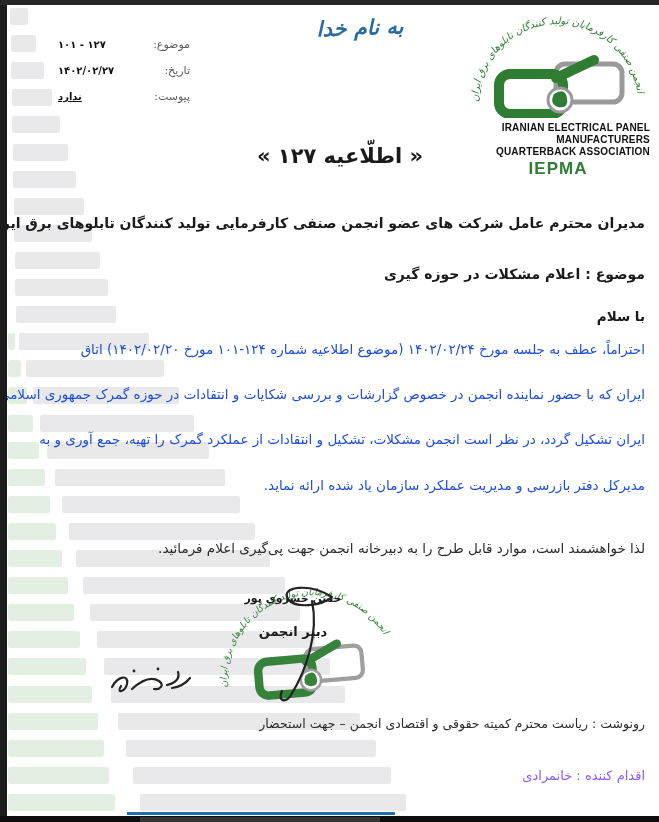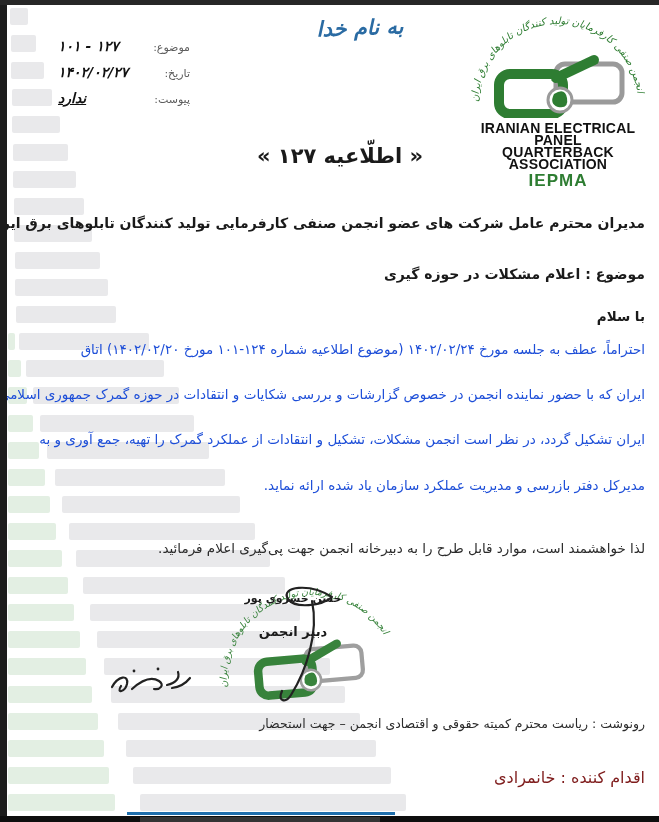--- a/index.html
+++ b/index.html
@@ -13,49 +13,49 @@
   .frame-top{left:0;top:0;width:659px;height:5px;background:#272727;z-index:6;}
   .frame-bottom{left:0;top:816px;width:659px;height:6px;background:#0e0e0e;z-index:6;}
   .frame-bottom-seg{left:140px;top:817px;width:240px;height:5px;background:#343434;z-index:7;}
   
   #decor{left:0;top:0;width:659px;height:822px;z-index:0;}
   #decor div{position:absolute;border-radius:2px;}
   
   .hdr-fields{left:58px;top:38px;width:132px;z-index:2;}
   .hf-row{display:flex;direction:rtl;justify-content:space-between;align-items:baseline;height:26px;}
   .hf-label{font-size:11px;color:#5d5d5d;}
-  .hf-value{font-size:14px;font-weight:bold;color:#111;direction:rtl;font-style:italic;}
+  .hf-value{font-size:10px;font-weight:bold;color:#111;direction:rtl;}
   .und{text-decoration:underline;}
   
   .besmellah{left:285px;top:16px;width:150px;text-align:center;font-size:21px;font-style:italic;
              font-weight:bold;color:#2a6ba3;transform:rotate(-2deg);z-index:2;direction:rtl;}
   
   .logo{left:466px;top:8px;width:184px;z-index:2;text-align:center;}
-  .logo-line{font-family:"Liberation Sans",sans-serif;font-size:14px;font-weight:bold;color:#111;
-             letter-spacing:.2px;line-height:12px;}
+  .logo-line{font-family:"Liberation Sans",sans-serif;font-size:10px;font-weight:bold;color:#111;
+             letter-spacing:.2px;line-height:12px;text-align:right;}
   .logo-acr{font-family:"Liberation Sans",sans-serif;font-size:17px;font-weight:bold;color:#2e7d32;
             letter-spacing:1px;margin-top:1px;}
   .arc-text{font-size:10px;font-style:italic;fill:#2e7d32;font-family:"DejaVu Sans",sans-serif;}
   
   .title{left:225px;top:144px;width:230px;text-align:center;font-size:21px;font-weight:bold;
          direction:rtl;z-index:2;}
   
   .addr{right:14px;top:215px;font-size:14px;z-index:2;}
   .subj{right:14px;top:266px;font-size:14px;z-index:2;}
   .salut{right:14px;top:308px;font-size:13.5px;z-index:2;}
   .bl{right:14px;font-size:13.5px;color:#1d4ed8;z-index:2;}
   .req{right:14px;top:540px;font-size:13.5px;color:#2b2b2b;z-index:2;}
   .sig-name{left:238px;top:592px;width:110px;text-align:center;font-size:11px;font-weight:bold;
             direction:rtl;z-index:4;}
   .sig-title{left:248px;top:624px;width:90px;text-align:center;font-size:13px;font-weight:bold;
              direction:rtl;z-index:4;}
   .stamp{left:210px;top:578px;width:200px;height:140px;transform:rotate(-5deg);opacity:.95;z-index:3;}
   .handsig{left:100px;top:583px;width:250px;height:135px;z-index:5;}
   .cc{right:14px;top:716px;font-size:12.5px;color:#2b2b2b;z-index:2;}
-  .action{right:14px;top:768px;font-size:16px;color:#7f1d1d;z-index:2;}
+  .action{right:14px;top:768px;font-size:13px;color:#8b5cf6;z-index:2;}
   .footer-rule{left:127px;top:812px;width:268px;height:3px;background:#1f6fad;z-index:5;}
 </style>
 </head>
 <body>
 
 <div class="page">
 
   <div id="decor" class="abs">
       <div style="left: 10px; top: 8px; width: 18px; height: 17px; background: rgb(233, 233, 235);"></div>
       <div style="left: 10.5px; top: 35.1px; width: 25.5px; height: 17px; background: rgb(233, 233, 235);"></div>
@@ -132,20 +132,21 @@
       <text class="arc-text"><textPath href="#arcHeader" startOffset="2">انجمن صنفی کارفرمایان تولید کنندگان تابلوهای برق ایران</textPath></text>
       <g transform="translate(28,52)">
         <rect x="62" y="4" width="66" height="38" rx="9" fill="none" stroke="#9a9a9a" stroke-width="5"></rect>
         <path d="M 62,18 L 100,0" stroke="#2e7d32" stroke-width="10" stroke-linecap="round" fill="none"></path>
         <rect x="5" y="14" width="64" height="40" rx="11" fill="none" stroke="#2e7d32" stroke-width="10"></rect>
         <circle cx="66" cy="40" r="12" fill="#fff" stroke="#9a9a9a" stroke-width="3"></circle>
         <path d="M 60,34 q 11,-7 13,4 q 2,11 -9,9 q -9,-3 -4,-13" fill="#2e7d32"></path>
       </g>
     </svg>
     <div class="logo-line">IRANIAN ELECTRICAL PANEL</div>
+    <div class="logo-line">MANUFACTURERS</div>
     <div class="logo-line">QUARTERBACK ASSOCIATION</div>
     <div class="logo-acr">IEPMA</div>
   </div>
 
   <div class="abs title">« اطلّاعیه ۱۲۷ »</div>
 
   <div class="abs rtl bold addr">مدیران محترم عامل شرکت های عضو انجمن صنفی کارفرمایی تولید کنندگان تابلوهای برق ایران</div>
   <div class="abs rtl bold subj">موضوع : اعلام مشکلات در حوزه گیری</div>
   <div class="abs rtl bold salut">با سلام</div>
 

